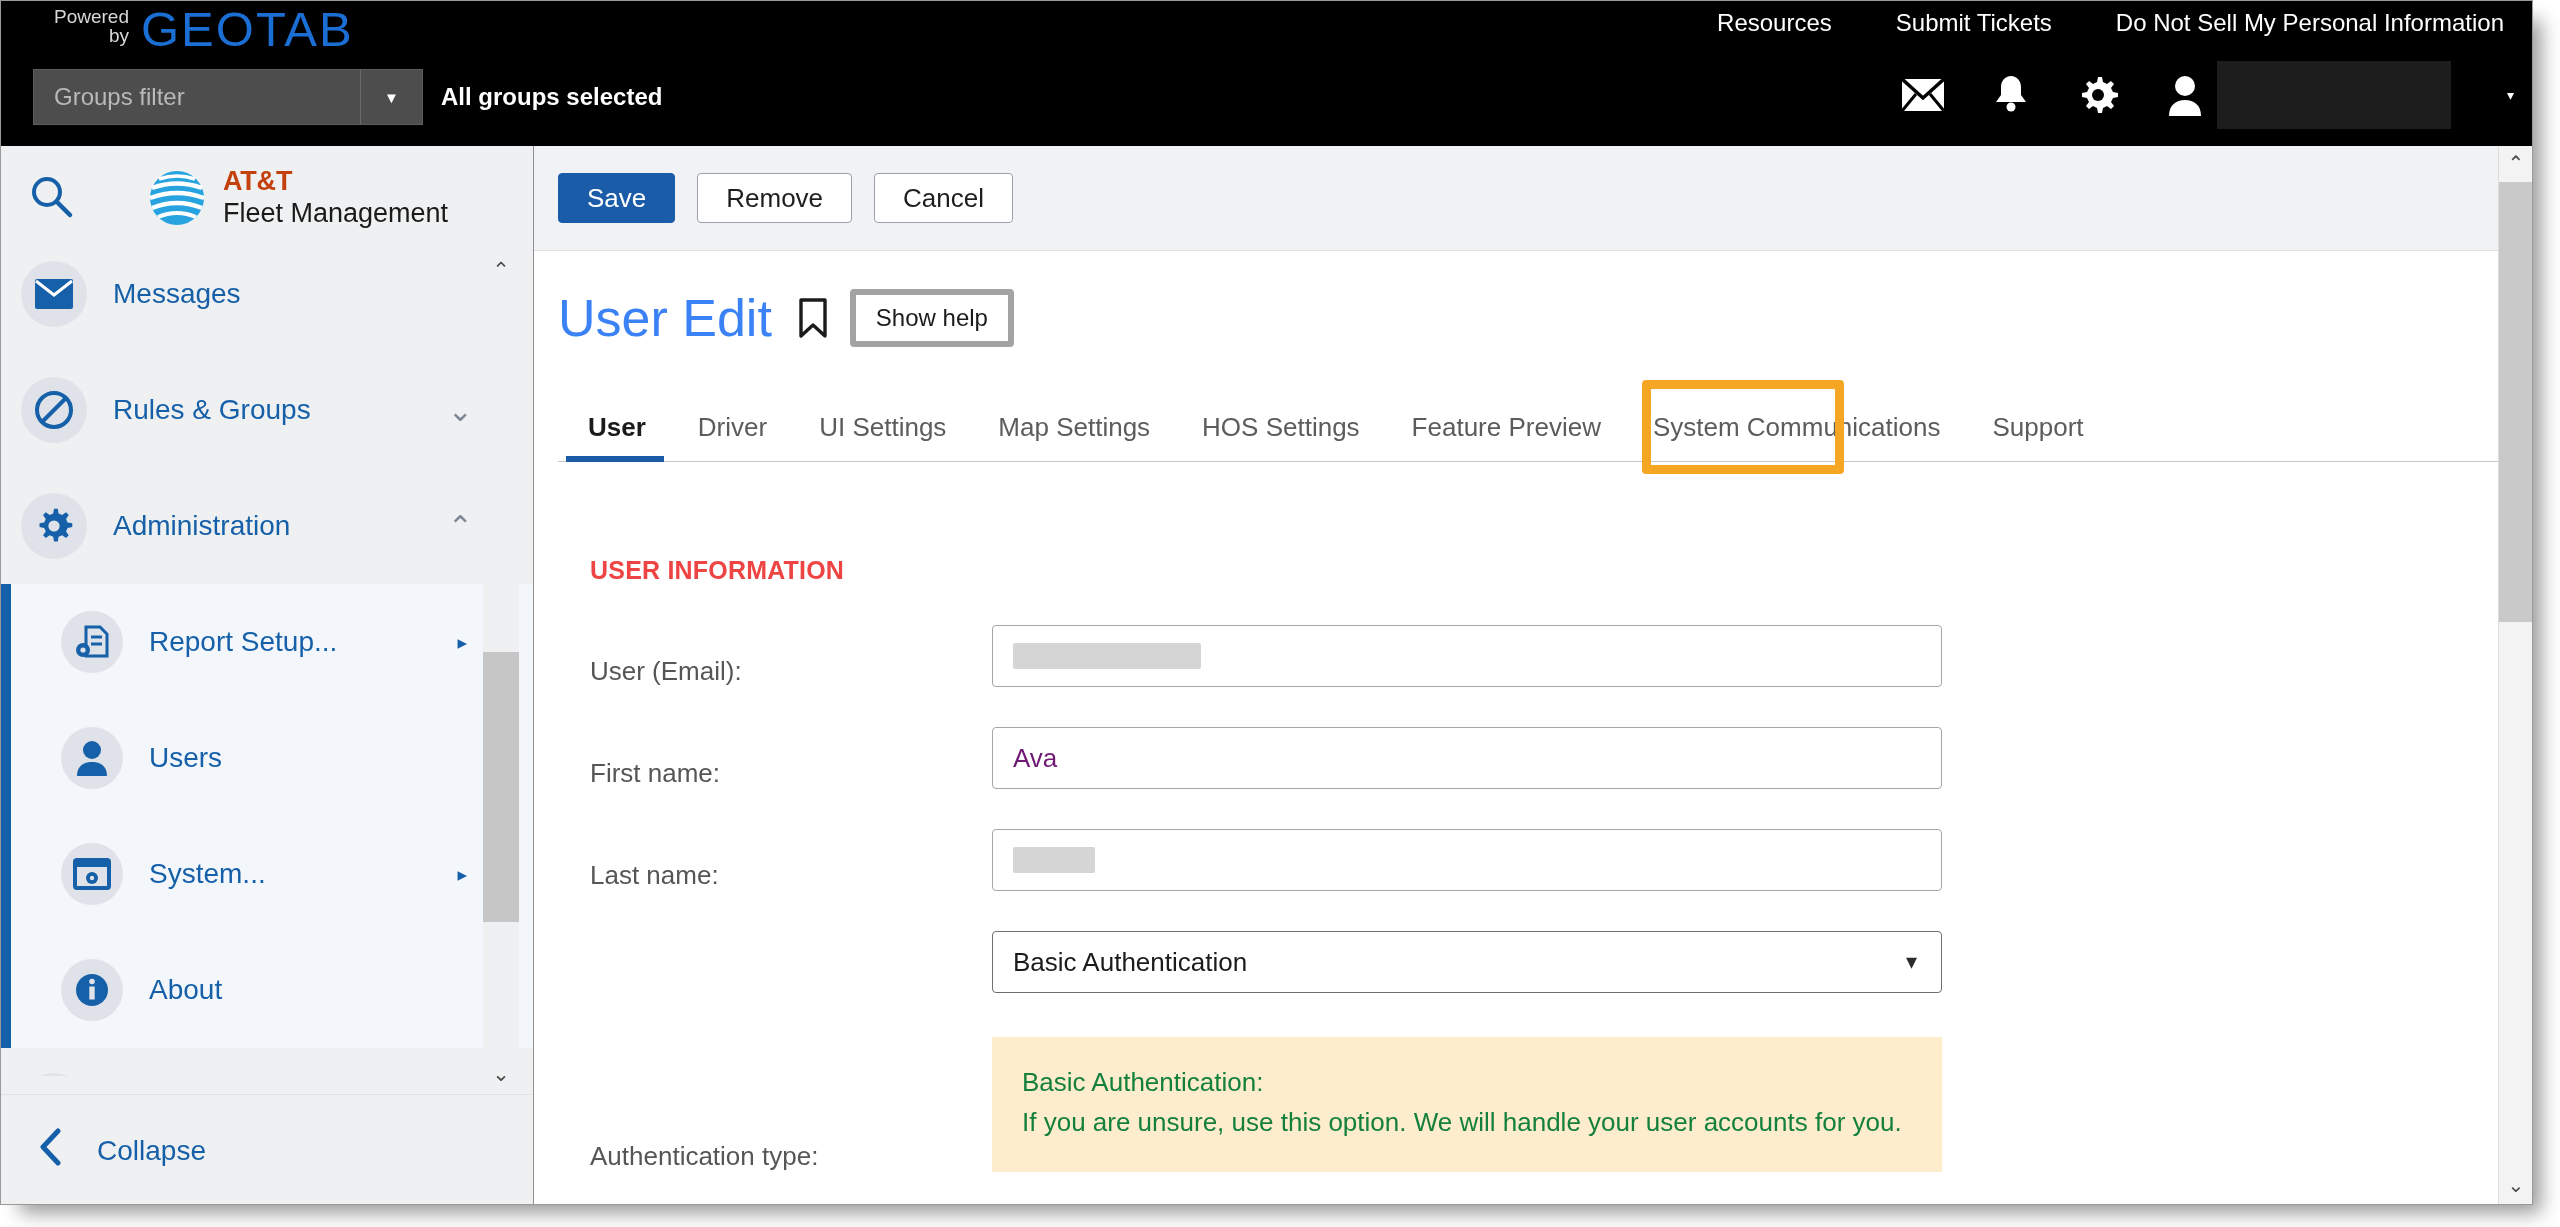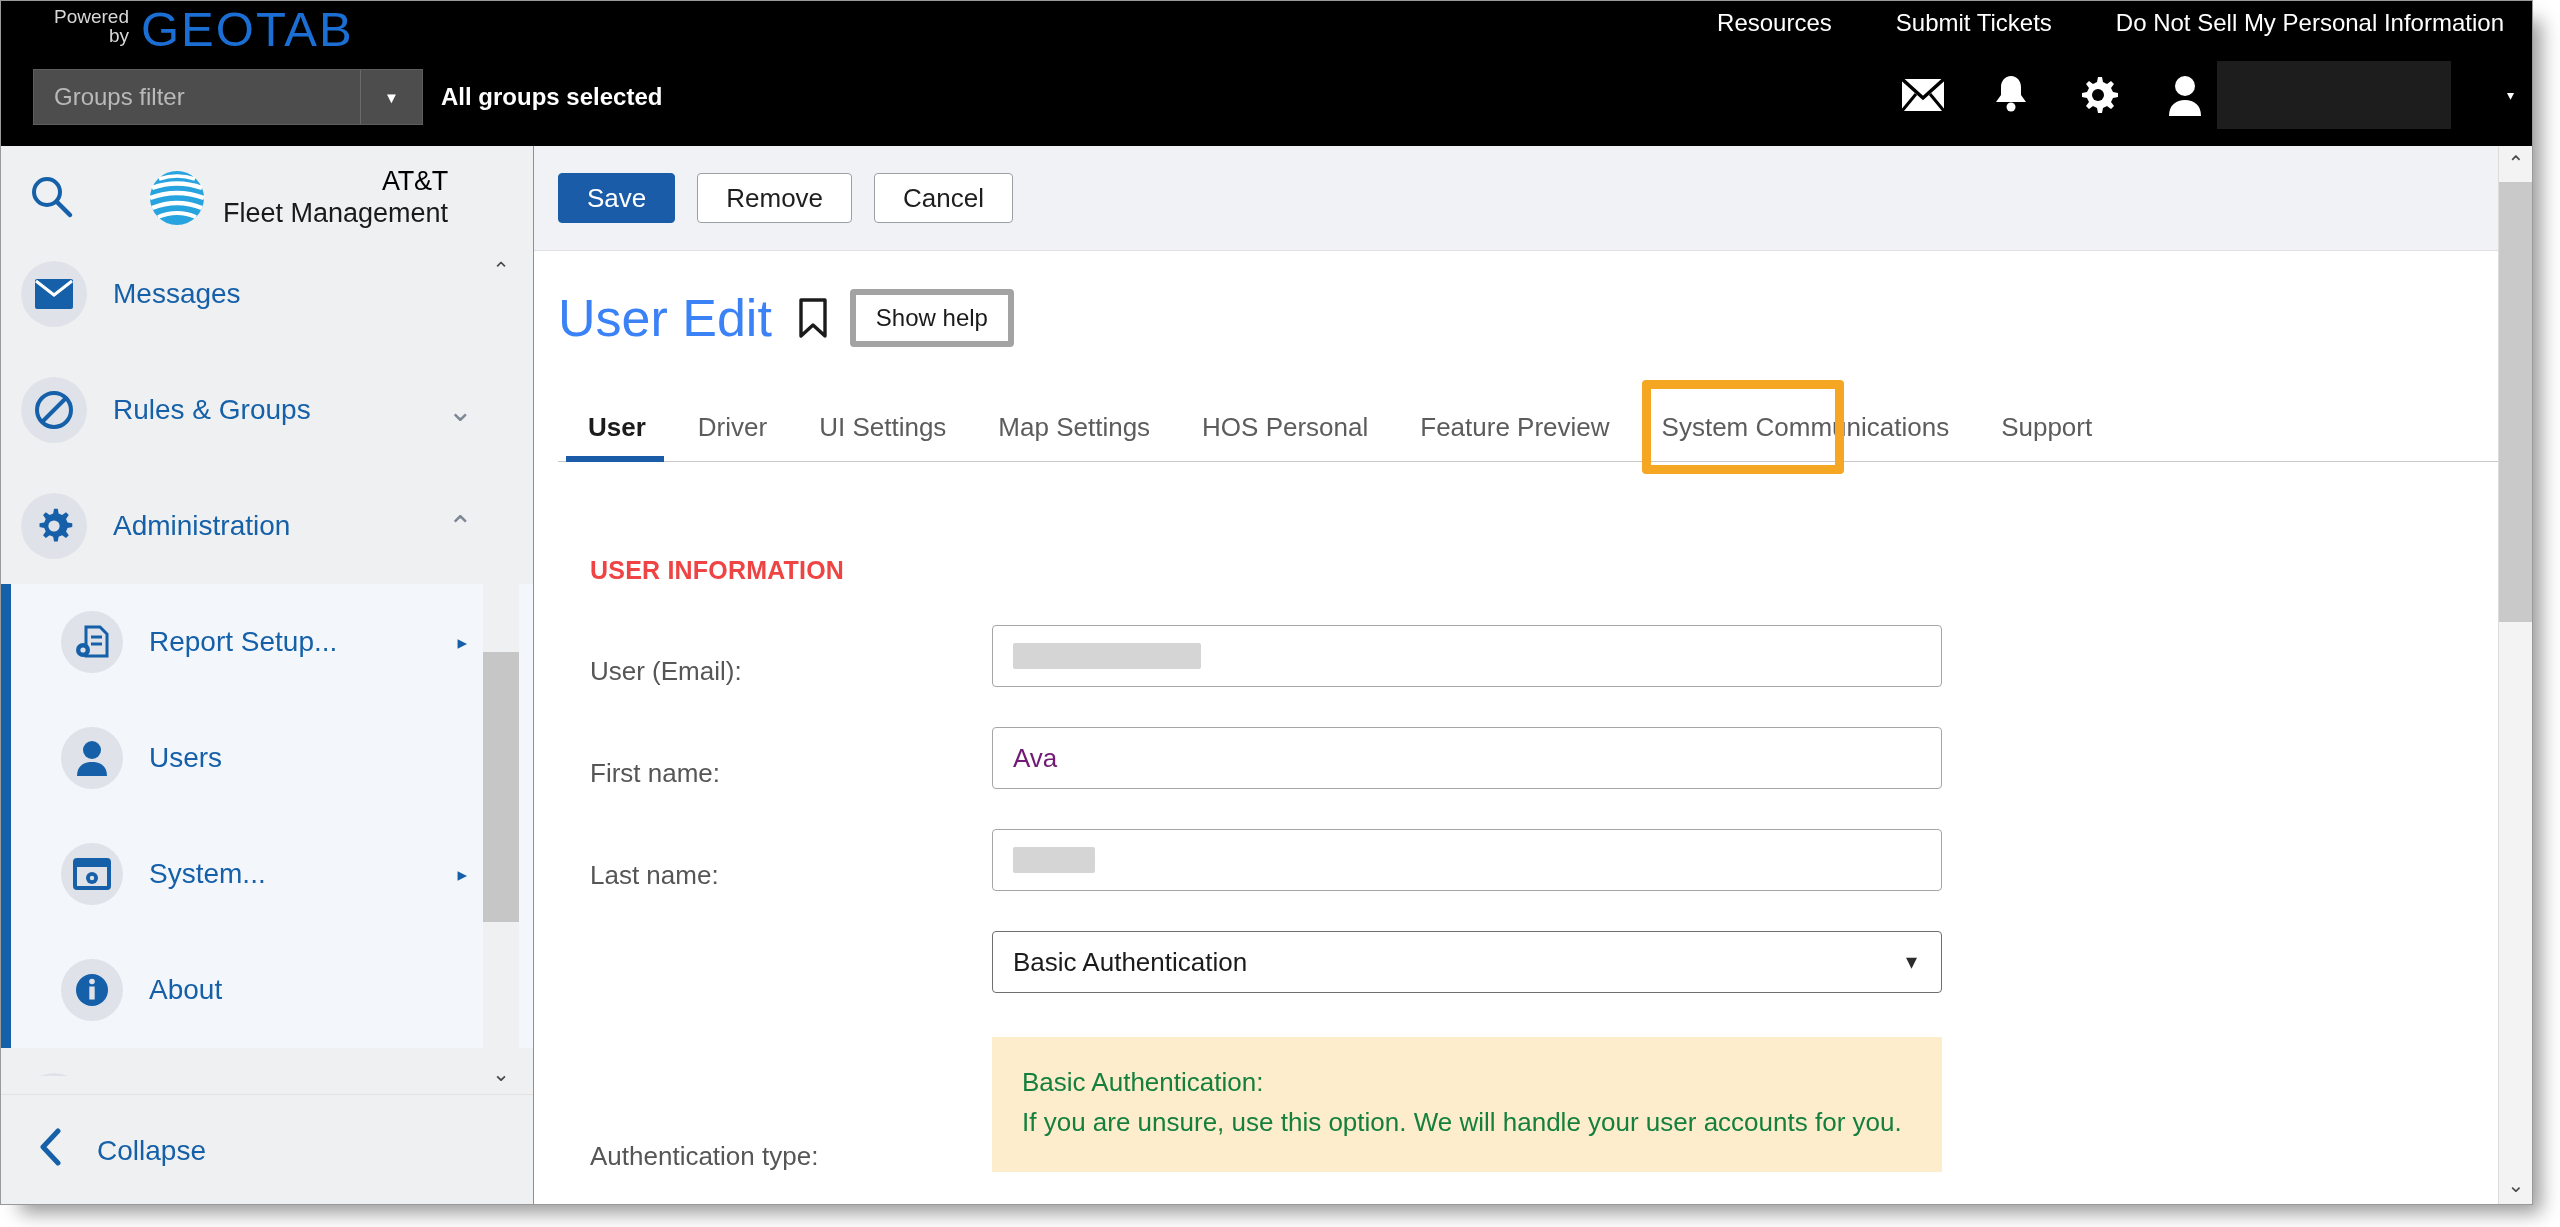--- a/index.html
+++ b/index.html
@@ -88,21 +88,21 @@
   }
   .sb-head {
     height: 105px; display: flex; align-items: center;
     padding-left: 26px; gap: 72px;
     border-bottom: 1px solid #dddddd;
     background: #eff0f1;
   }
   .sb-brand { display: flex; align-items: center; gap: 16px; }
   .att-globe { width: 60px; height: 60px; }
   .brand-text { line-height: 1.18; }
-  .brand-text .l1 { font-size: 27px; font-weight: normal; color: #000000; letter-spacing:-0.2px;text-align:right;}
+  .brand-text .l1 { font-size: 27px; font-weight: bold; color: #c2410c; letter-spacing:-0.2px;}
   .brand-text .l2 { font-size: 27px; color: #1a1a1a; }
 
   .sb-scroll {
     position: absolute; left: 0; top: 90px;
     width: 532px; height: 840px;
     overflow: hidden;
     background: #eff0f1;
   }
   .sb-item {
     display: flex; align-items: center;
@@ -499,21 +499,21 @@
       </span>
       <span class="btn-help">Show help</span>
     </div>
 
     <div class="tabs-wrap">
       <div class="tabs">
         <div class="tab active">User</div>
         <div class="tab">Driver</div>
         <div class="tab">UI Settings</div>
         <div class="tab">Map Settings</div>
-        <div class="tab">HOS Personal</div>
+        <div class="tab">HOS Settings</div>
         <div class="tab">Feature Preview</div>
         <div class="tab">System Communications</div>
         <div class="tab">Support</div>
       </div>
       <div class="tab-highlight"></div>
     </div>
 
     <div class="form">
       <div class="section-title">USER INFORMATION</div>
 

